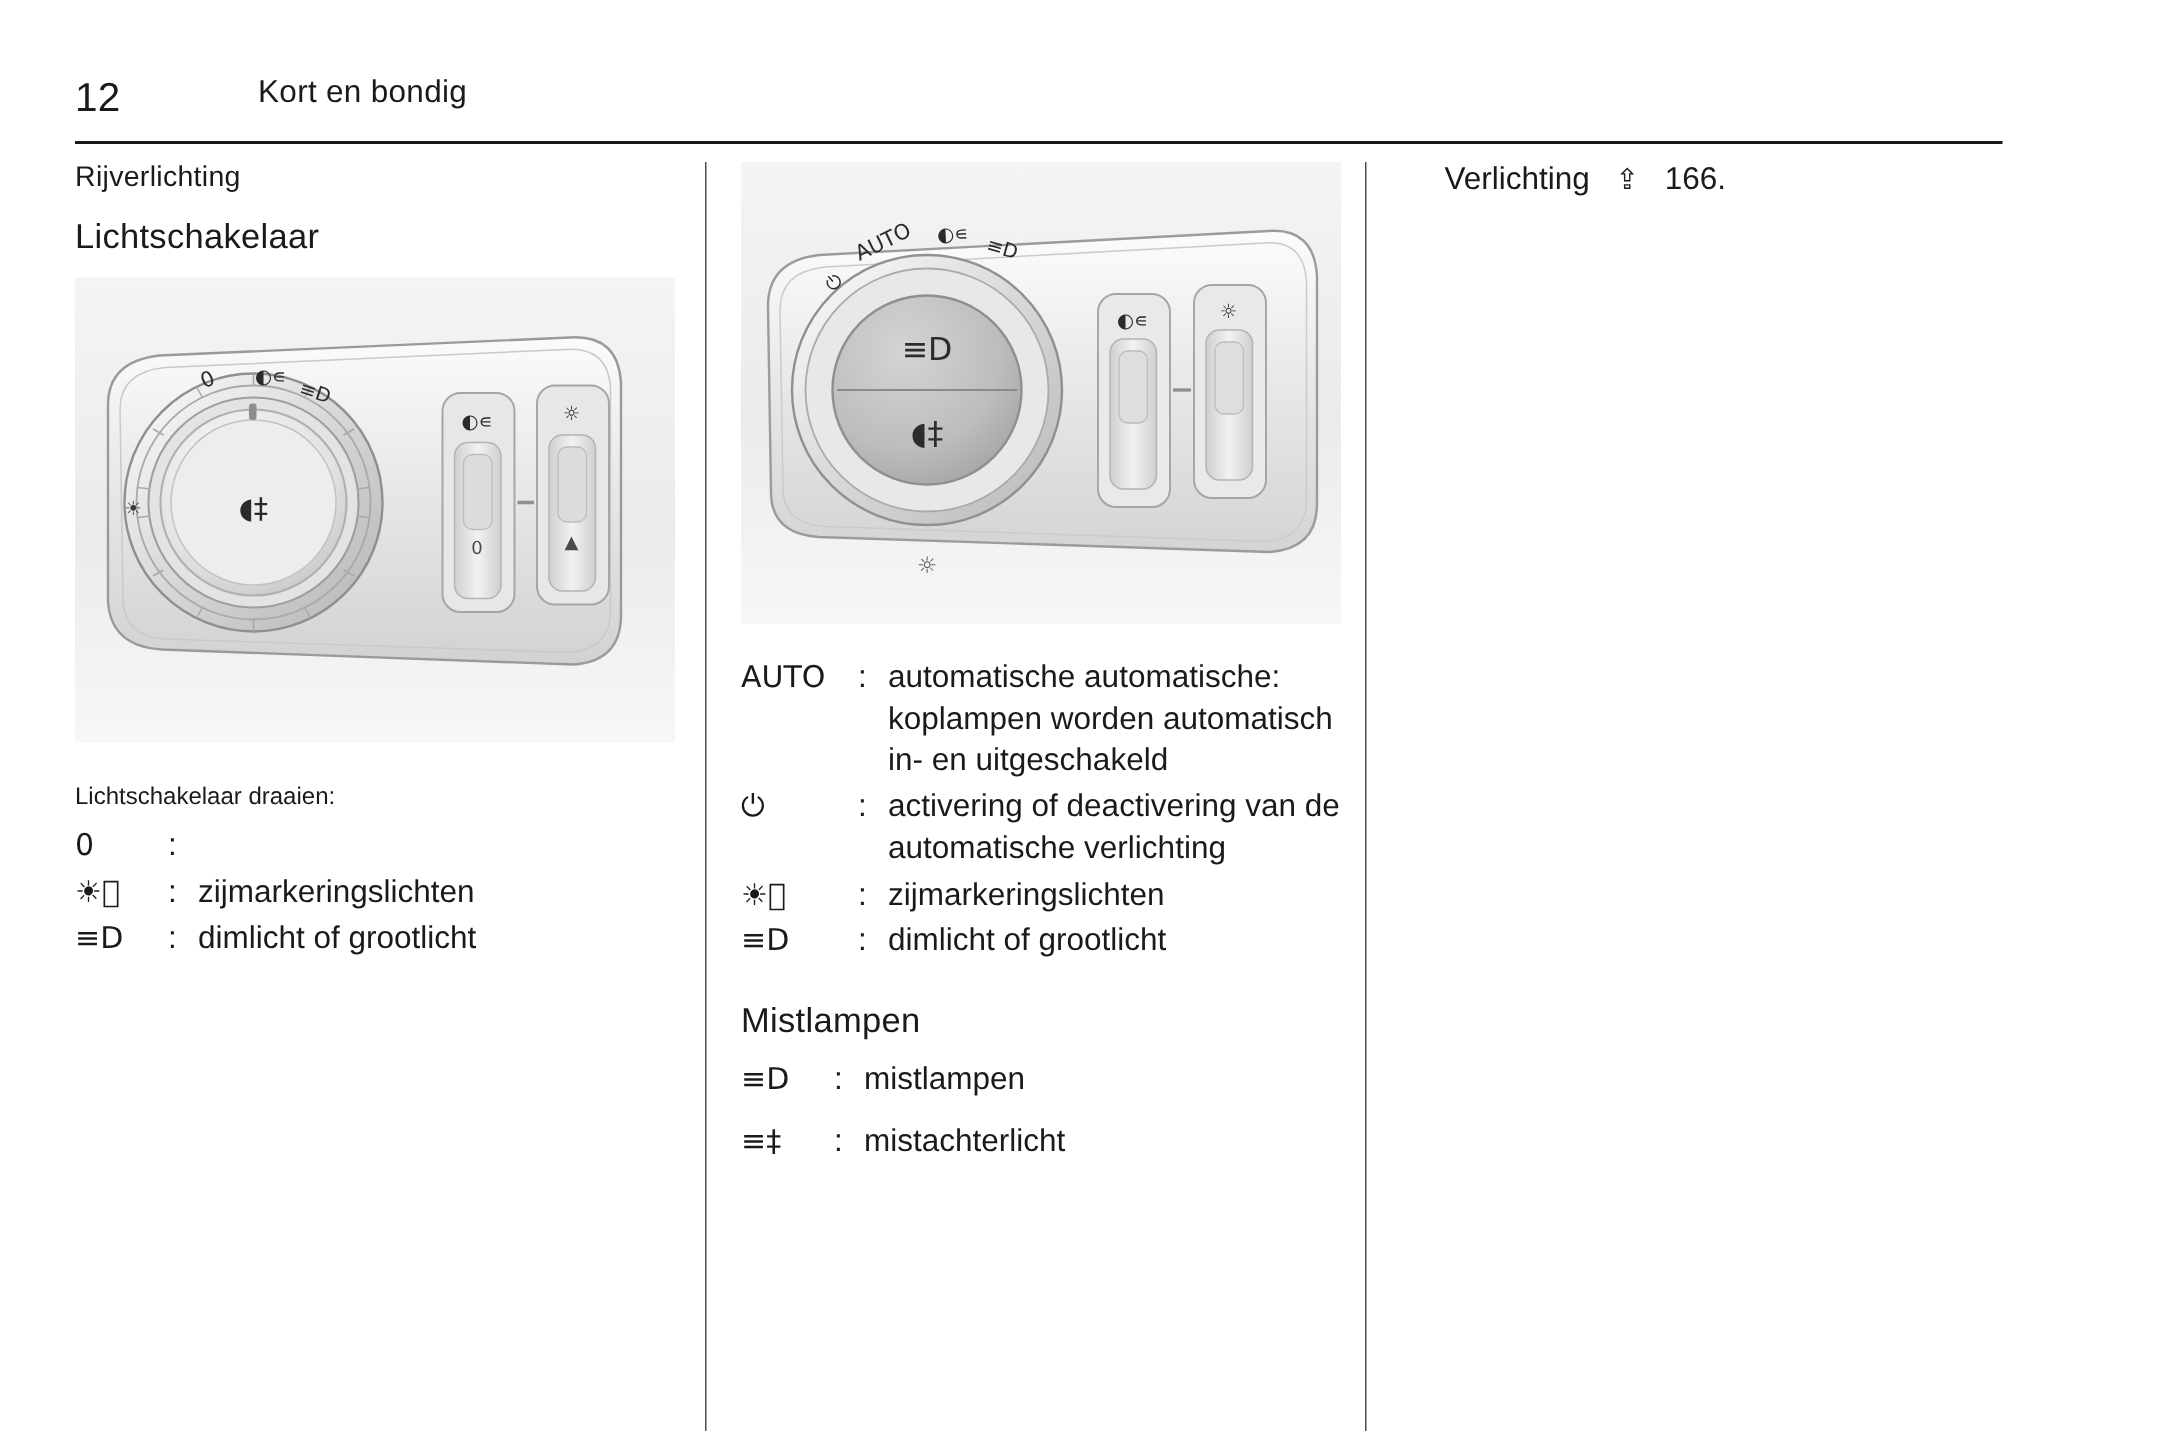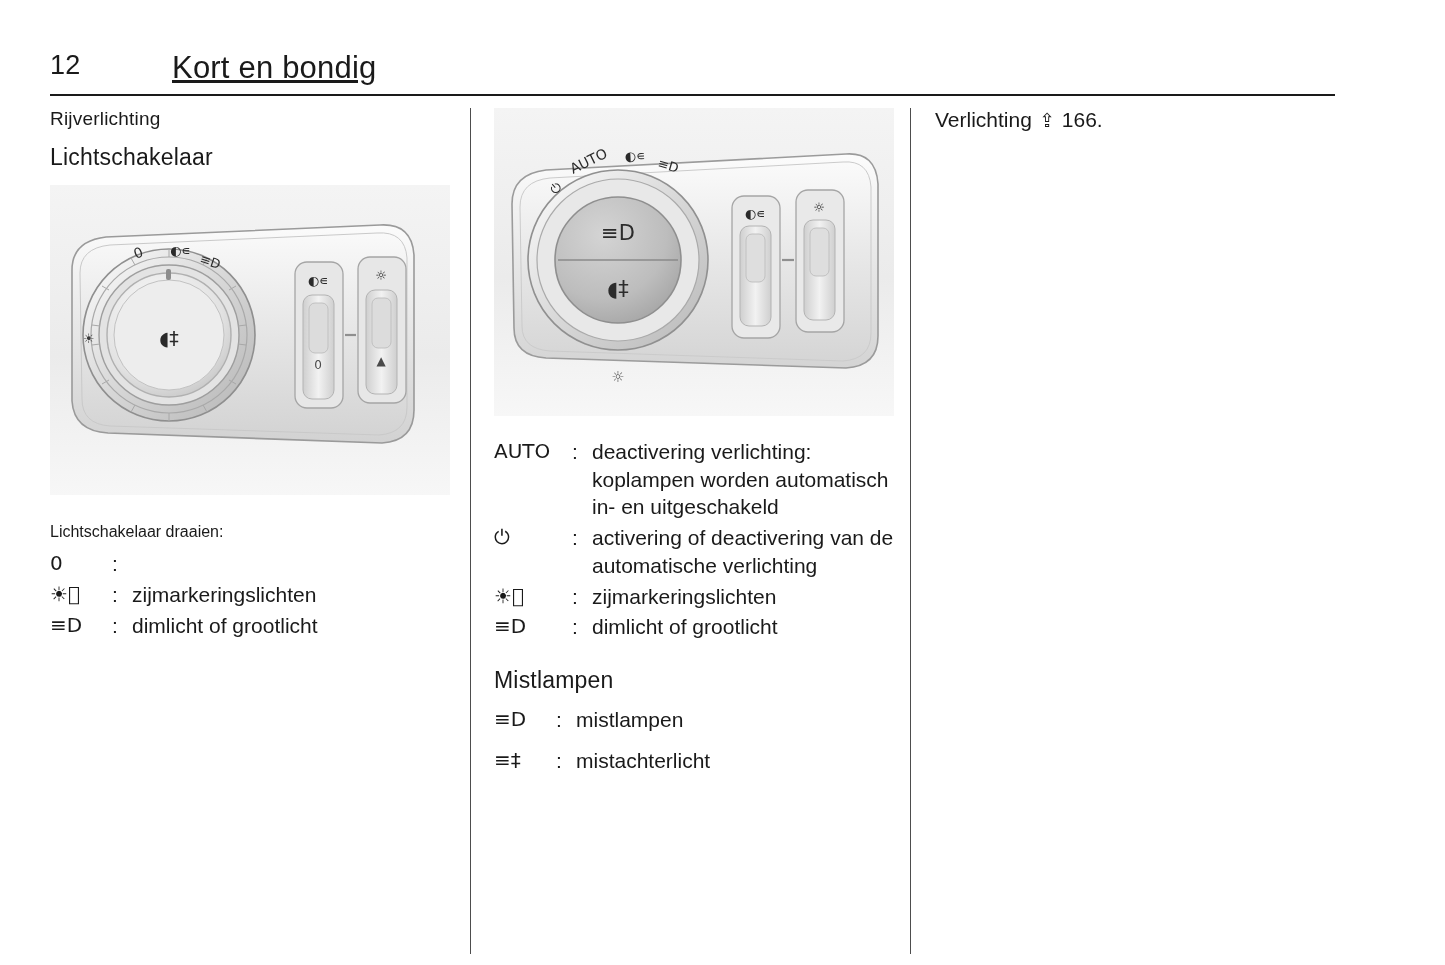--- a/index.html
+++ b/index.html
@@ -35,23 +35,22 @@
     position: absolute;
     left: 0;
     top: 0;
     font-size: 27px;
     letter-spacing: 0.2px;
   }
   .header-title {
     position: absolute;
     left: 122px;
     top: 0;
-    font-size: 31px;
+    font-size: 21px;
     letter-spacing: 0.2px;
-    text-decoration: underline;
   }
 
   
   .col {
     position: absolute;
     top: 96px;
   }
   .col1 { left: 50px; width: 400px; }
   .col2 { left: 494px; width: 400px; }
   .col3 { left: 935px; width: 400px; }
@@ -122,21 +121,22 @@
   .fig1 { width: 400px; height: 310px; margin-bottom: 26px; }
   .fig2 { width: 400px; height: 308px; margin-bottom: 22px; }
 
   .figure svg { position: absolute; left: 0; top: 0; }
 
   
   .ref-line {
     font-size: 21px;
     display: flex;
     align-items: baseline;
-    gap: 7px;
+    gap: 17px;
+    margin-left: 28px;
   }
   .ref-arrow {
     font-family: "DejaVu Sans", sans-serif;
     font-size: 19px;
   }
 
   .mist-block { margin-top: 26px; }
   .mist-block h2 { margin-bottom: 12px; }
   .mist-row { margin-bottom: 13px; }
 </style>
@@ -315,21 +315,21 @@
         <text x="325" y="104" text-anchor="middle" font-family="DejaVu Sans, sans-serif" font-size="13" fill="#2a2a2a">☼</text>
 
         <line x1="288" y1="152" x2="300" y2="152" stroke="#8f8f8f" stroke-width="2.2"></line>
       </svg>
     </div>
 
     <div class="deflist">
       <div class="defrow">
         <span class="defkey wide">AUTO</span>
         <span class="defcolon">:</span>
-        <span class="defval">deactivering verlichting: koplampen worden automatisch in- en uitgeschakeld</span>
+        <span class="defval">automatische automatische: koplampen worden automatisch in- en uitgeschakeld</span>
       </div>
       <div class="defrow">
         <span class="defkey wide">⏻</span>
         <span class="defcolon">:</span>
         <span class="defval">activering of deactivering van de automatische verlichting</span>
       </div>
       <div class="defrow">
         <span class="defkey wide">☀⃝</span>
         <span class="defcolon">:</span>
         <span class="defval">zijmarkeringslichten</span>

